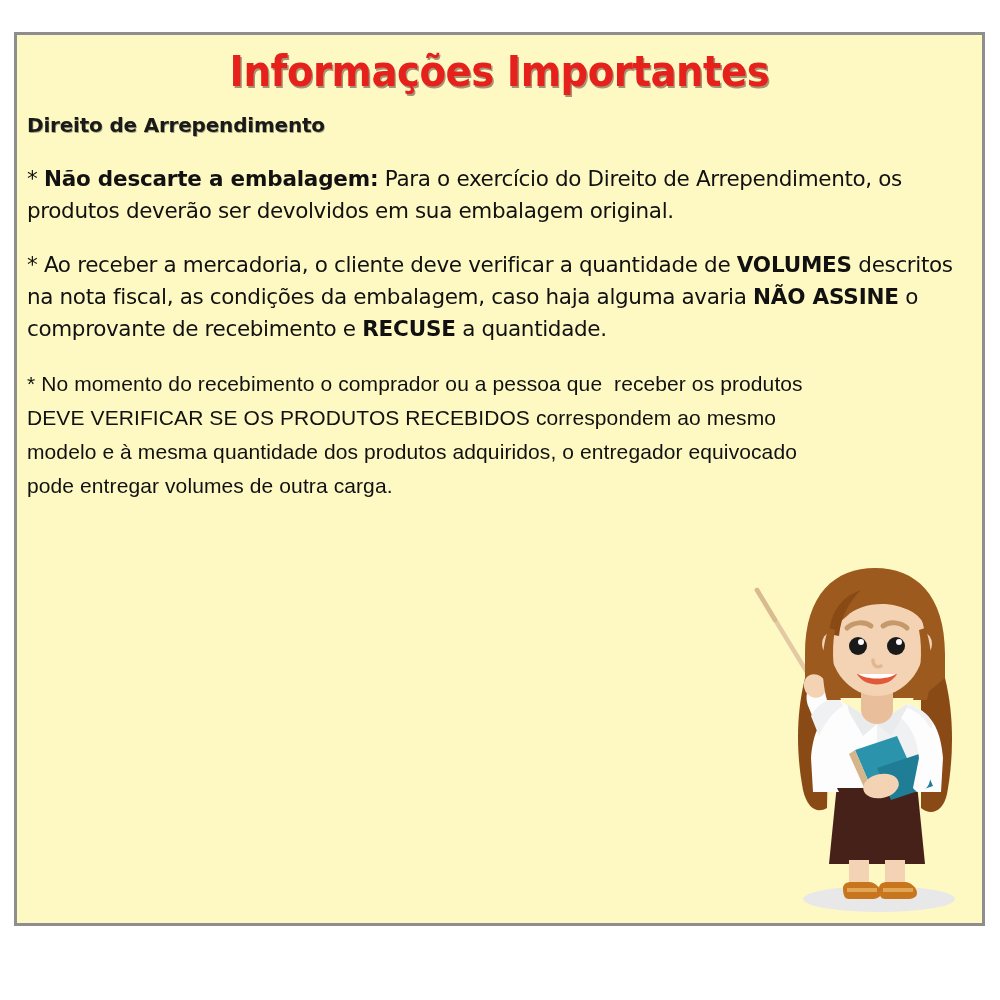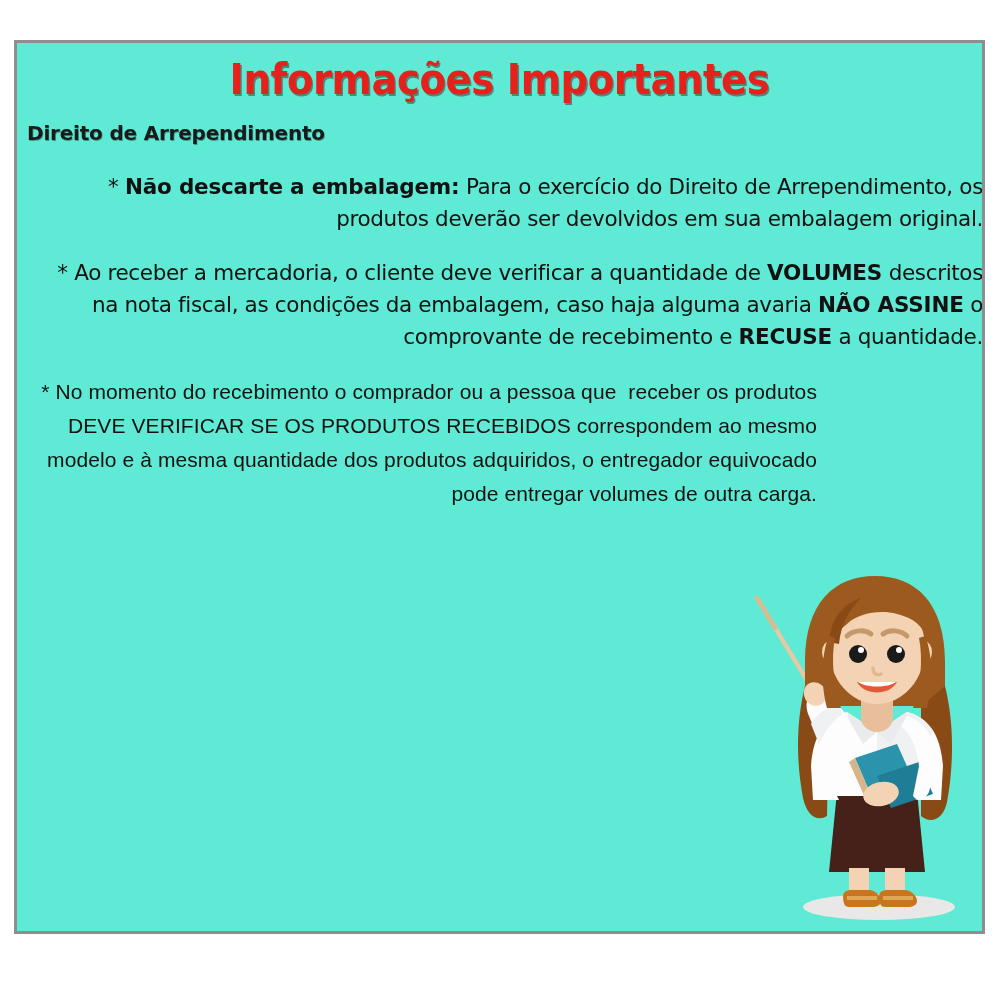--- a/index.html
+++ b/index.html
@@ -18,26 +18,26 @@
     position: relative;
     width: 1000px;
     height: 1000px;
     background: #ffffff;
   }
 
   
   #info-card {
     position: absolute;
     left: 14px;
-    top: 40px;
+    top: 32px;
     width: 971px;
     height: 894px;
     box-sizing: border-box;
     border: 3px solid #8e8e8e;
-    background: #5eead4;
+    background: #fef9c3;
     overflow: hidden;
   }
 
   #card-inner {
     position: relative;
     width: 100%;
     height: 100%;
   }
 
   
@@ -80,21 +80,21 @@
     width: 956px;
   }
 
   .para {
     font-family: "DejaVu Sans", sans-serif;
     font-size: 21.5px;
     line-height: 32px;
     color: #111111;
     letter-spacing: -0.35px;
     margin: 0 0 22px 0;
-    text-align: right;
+    text-align: left;
     white-space: pre-wrap;
   }
   .para:last-child { margin-bottom: 0; }
 
   .para b, .para strong {
     font-weight: bold;
     letter-spacing: -0.2px;
   }
 
   

